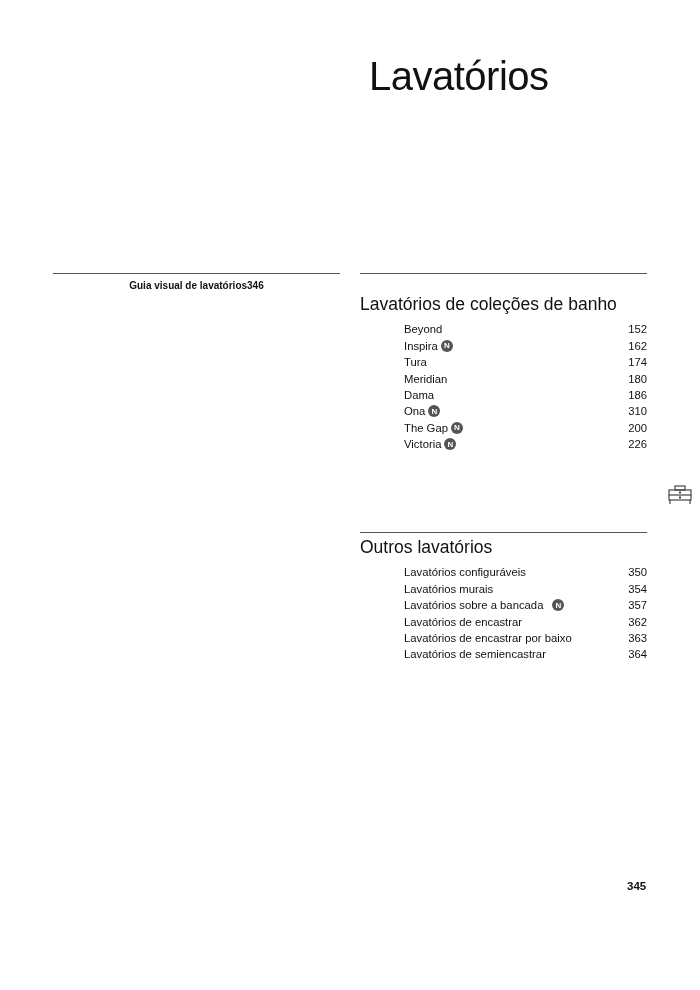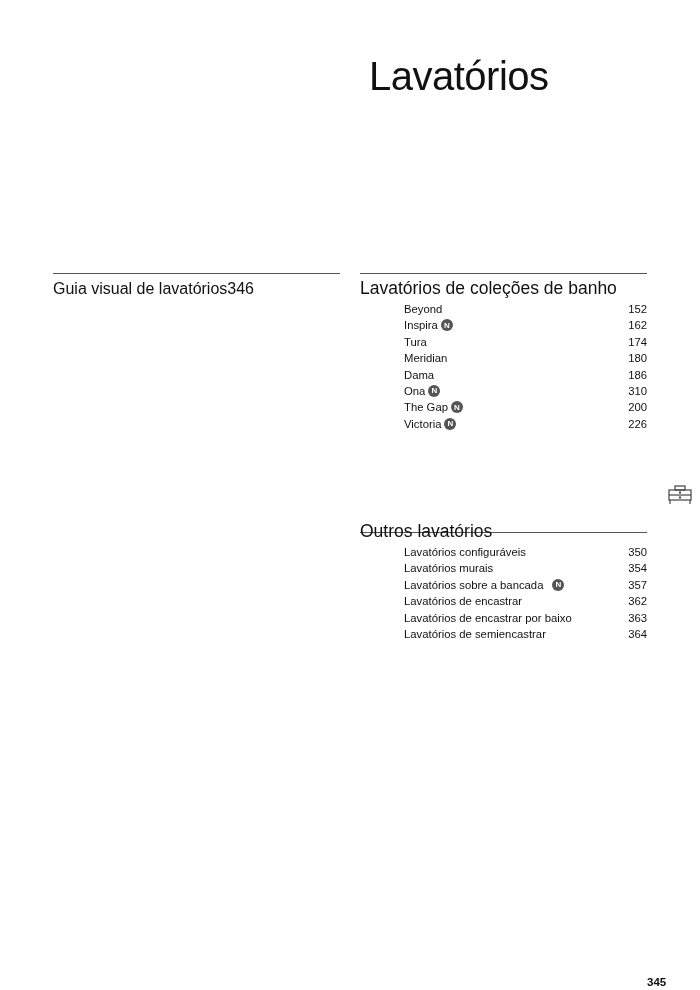--- a/index.html
+++ b/index.html
@@ -1,26 +1,26 @@
 <!DOCTYPE html>
 <html><head>
 <meta charset="utf-8">
 <style>
   html,body{margin:0;padding:0;background:#fff;}
   body{width:700px;height:990px;position:relative;font-family:"Liberation Sans",sans-serif;color:#111;overflow:hidden;}
   .title{position:absolute;left:359px;top:44px;font-size:40px;font-weight:500;letter-spacing:-0.5px;margin:10px;}
   .rule{position:absolute;height:1px;background:#555;}
-  .left-entry{position:absolute;left:53px;top:280px;width:287px;display:flex;justify-content:flex-start;font-size:16px;font-weight:normal;}
+  .left-entry{position:absolute;left:53px;top:280px;width:287px;display:flex;justify-content:center;font-size:10px;font-weight:bold;}
   .section{position:absolute;left:360px;width:287px;}
-  .section h2{margin:1px 0 4px 0;font-size:17.5px;font-weight:500;}
-  .row{display:flex;justify-content:space-between;align-items:flex-start;font-size:11.3px;height:16.4px;padding-left:44px;}
+  .section h2{margin:17px 0 4px 0;font-size:17.5px;font-weight:500;}
+  .row{display:flex;justify-content:space-between;align-items:flex-end;font-size:11.3px;height:16.4px;padding-left:44px;}
   .name{display:flex;align-items:center;gap:3px;}
   .badge{display:inline-flex;width:12px;height:12px;border-radius:50%;background:#555;color:#fff;font-size:8px;font-weight:bold;align-items:center;justify-content:center;}
   .side-icon{position:absolute;left:667px;top:485px;width:26px;height:20px;}
-  .pagenum{position:absolute;left:627px;top:976px;font-size:11.5px;font-weight:bold;margin-left:20px;}
+  .pagenum{position:absolute;left:627px;top:880px;font-size:11.5px;font-weight:bold;}
 </style>
 </head>
 <body>
 
 <h1 class="title">Lavatórios</h1>
 
 <div class="rule" style="left:53px;top:273px;width:287px;"></div>
 <div class="left-entry">
   <span>Guia visual de lavatórios</span>
   <span>346</span>

